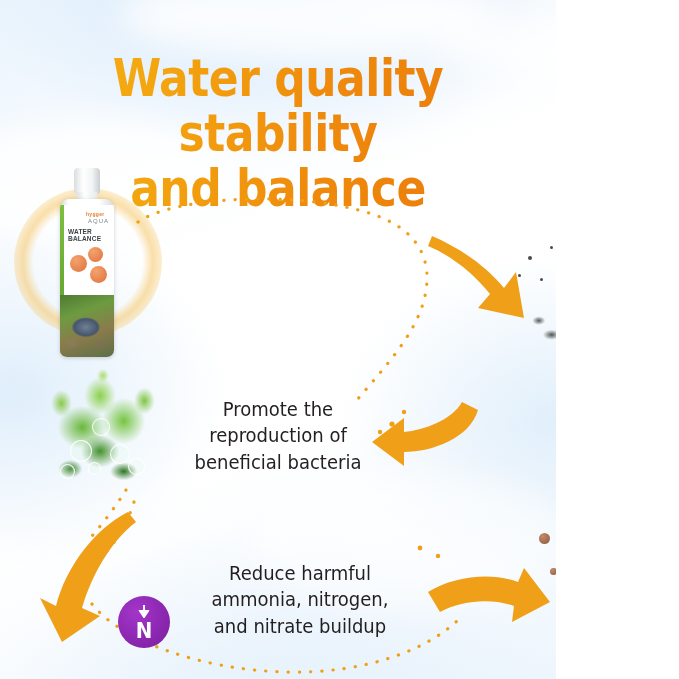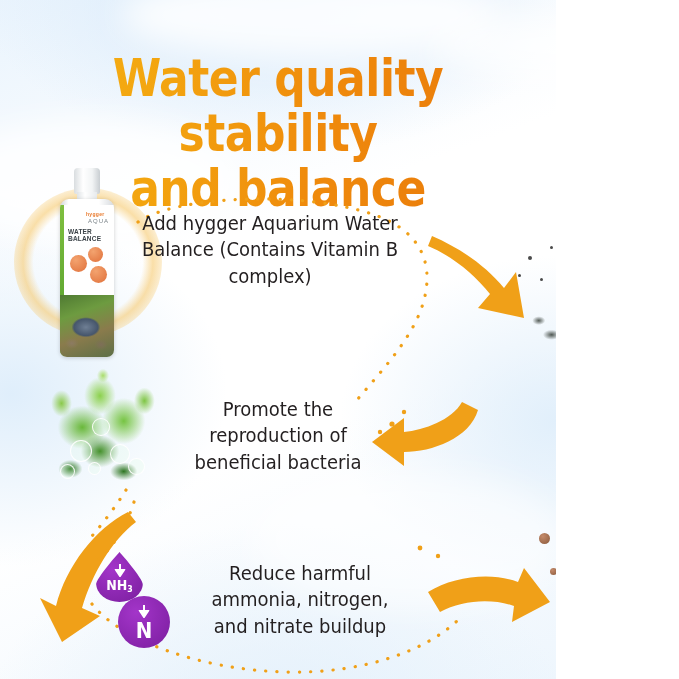--- a/index.html
+++ b/index.html
@@ -228,38 +228,28 @@
 
     <path class="ar" d="M428,592 C454,576 492,572 518,582 L524,568 L550,602 L512,622 L514,606 C492,598 462,600 440,612 Z"></path>
 
     <circle class="dot" cx="392" cy="424" r="2.6"></circle>
     <circle class="dot" cx="380" cy="432" r="2.2"></circle>
     <circle class="dot" cx="404" cy="412" r="2.2"></circle>
     <circle class="dot" cx="420" cy="548" r="2.4"></circle>
     <circle class="dot" cx="438" cy="556" r="2.2"></circle>
   </svg>
 
-  <div class="chem" id="c-nh3">
-    <div class="drop"></div>
-    <svg class="arw" style="top:12px;" width="11" height="13" viewBox="0 0 11 13">
-      <path d="M5.5 0 L5.5 8 M1.5 6 L5.5 12 L9.5 6 Z" stroke="#fff" stroke-width="2" fill="#fff"></path>
-    </svg>
-    <div class="lab" style="top:25px;font-size:14px;">
-      <span>NH</span><span class="sub">3</span>
-    </div>
-  </div>
 
 
   <div class="chem" id="c-n">
     <div class="circ"></div>
     <svg class="arw" style="top:9px;" width="11" height="13" viewBox="0 0 11 13">
       <path d="M5.5 0 L5.5 8 M1.5 6 L5.5 12 L9.5 6 Z" stroke="#fff" stroke-width="2" fill="#fff"></path>
     </svg>
     <div class="lab" style="top:22px;font-size:22px;">
       <span>N</span>
     </div>
   </div>
 
-  <div class="tx" id="t-add">Add hygger Aquarium Water Balance (Contains Vitamin B complex)</div>
   <div class="tx" id="t-bact">Promote the reproduction of beneficial bacteria</div>
   <div class="tx" id="t-reduce">Reduce harmful ammonia, nitrogen, and nitrate buildup</div>
 
 </div>
 
 </body></html>

